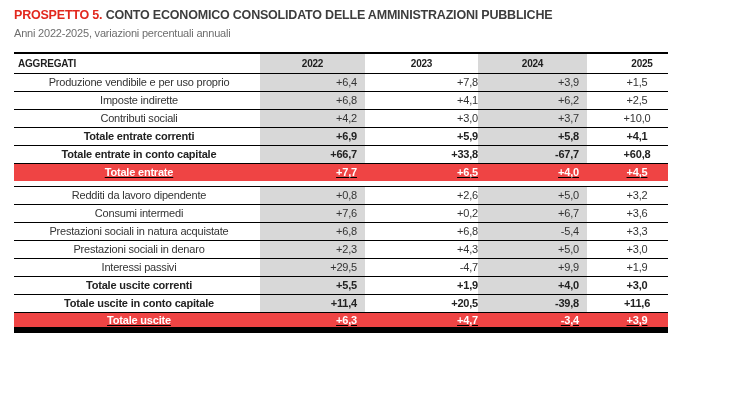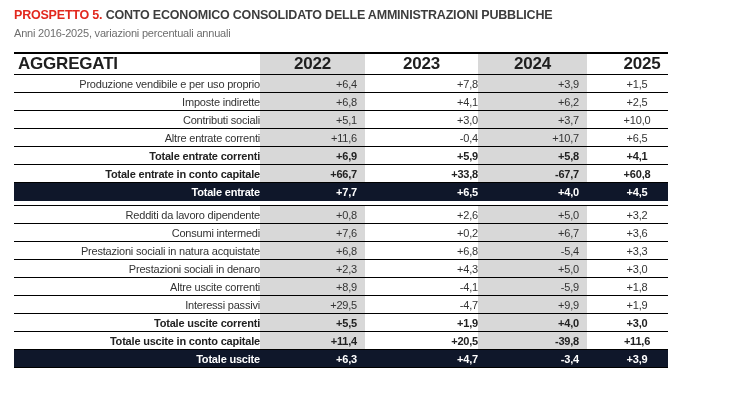--- a/index.html
+++ b/index.html
@@ -25,57 +25,57 @@
   }
 
   table.main {
     position: absolute; left: 14px; top: 52px;
     width: 683px; border-collapse: collapse; table-layout: fixed;
     border-top: 2px solid #000;
   }
   col.band { background: #d8d8d8; }
 
   th {
-    font-size: 17px; font-weight: bold; color: #1f1f1f;
+    font-size: 10px; font-weight: bold; color: #1f1f1f;
     height: 20px; border-bottom: 1px solid #000;
     letter-spacing: -0.2px; padding: 0;
   }
   th.lbl  { text-align: left; padding-left: 4px; }
   th.year { text-align: center; }
 
   td {
     font-size: 11px; color: #333;
     height: 18px; border-bottom: 1px solid #000;
     padding: 0; letter-spacing: -0.2px; white-space: nowrap;
   }
-  td.lbl { text-align: right; padding-left: 4px; }
+  td.lbl { text-align: center; padding-left: 4px; }
   td.val { text-align: right; }
   td.y0, td.y2 { padding-right: 8px; margin-top: 32px; }
   td.y1 { }
   td.y3 { padding-right: 10px; text-align: center; }
 
   tr.bold td { font-weight: bold; color: #222; }
 
-  tr.total { background: #0f172a; }
+  tr.total { background: #ef4444; text-decoration: underline; }
   tr.total td { color: #fff; font-weight: bold; border-bottom: none; }
-  tr.total-last td { border-bottom: 1px solid #000000; }
+  tr.total-last td { border-bottom: 6px solid #000000; }
 
   tr.spacer { background: #fff; }
   tr.spacer td { height: 5px; border-bottom: 1px solid #000; padding: 0; }
 </style>
 </head>
 <body>
 
 <div class="page">
 
   <div class="title">
     <span class="red">PROSPETTO 5.</span><span class="dark"> CONTO ECONOMICO CONSOLIDATO DELLE AMMINISTRAZIONI PUBBLICHE</span>
   </div>
 
-  <div class="subtitle">Anni 2016-2025, variazioni percentuali annuali</div>
+  <div class="subtitle">Anni 2022-2025, variazioni percentuali annuali</div>
 
   <table class="main">
     <colgroup>
       <col style="width:246px">
       <col class="band" style="width:105px">
       <col style="width:113px">
       <col class="band" style="width:109px">
       <col style="width:110px">
     </colgroup>
     <thead>
@@ -97,31 +97,24 @@
         </tr>
         <tr class="normal">
           <td class="lbl">Imposte indirette</td>
           <td class="val y0">+6,8</td>
           <td class="val y1">+4,1</td>
           <td class="val y2">+6,2</td>
           <td class="val y3">+2,5</td>
         </tr>
         <tr class="normal">
           <td class="lbl">Contributi sociali</td>
-          <td class="val y0">+5,1</td>
+          <td class="val y0">+4,2</td>
           <td class="val y1">+3,0</td>
           <td class="val y2">+3,7</td>
           <td class="val y3">+10,0</td>
-        </tr>
-        <tr class="normal">
-          <td class="lbl">Altre entrate correnti</td>
-          <td class="val y0">+11,6</td>
-          <td class="val y1">-0,4</td>
-          <td class="val y2">+10,7</td>
-          <td class="val y3">+6,5</td>
         </tr>
         <tr class="bold">
           <td class="lbl">Totale entrate correnti</td>
           <td class="val y0">+6,9</td>
           <td class="val y1">+5,9</td>
           <td class="val y2">+5,8</td>
           <td class="val y3">+4,1</td>
         </tr>
         <tr class="bold">
           <td class="lbl">Totale entrate in conto capitale</td>
@@ -162,27 +155,20 @@
           <td class="val y3">+3,3</td>
         </tr>
         <tr class="normal">
           <td class="lbl">Prestazioni sociali in denaro</td>
           <td class="val y0">+2,3</td>
           <td class="val y1">+4,3</td>
           <td class="val y2">+5,0</td>
           <td class="val y3">+3,0</td>
         </tr>
         <tr class="normal">
-          <td class="lbl">Altre uscite correnti</td>
-          <td class="val y0">+8,9</td>
-          <td class="val y1">-4,1</td>
-          <td class="val y2">-5,9</td>
-          <td class="val y3">+1,8</td>
-        </tr>
-        <tr class="normal">
           <td class="lbl">Interessi passivi</td>
           <td class="val y0">+29,5</td>
           <td class="val y1">-4,7</td>
           <td class="val y2">+9,9</td>
           <td class="val y3">+1,9</td>
         </tr>
         <tr class="bold">
           <td class="lbl">Totale uscite correnti</td>
           <td class="val y0">+5,5</td>
           <td class="val y1">+1,9</td>

